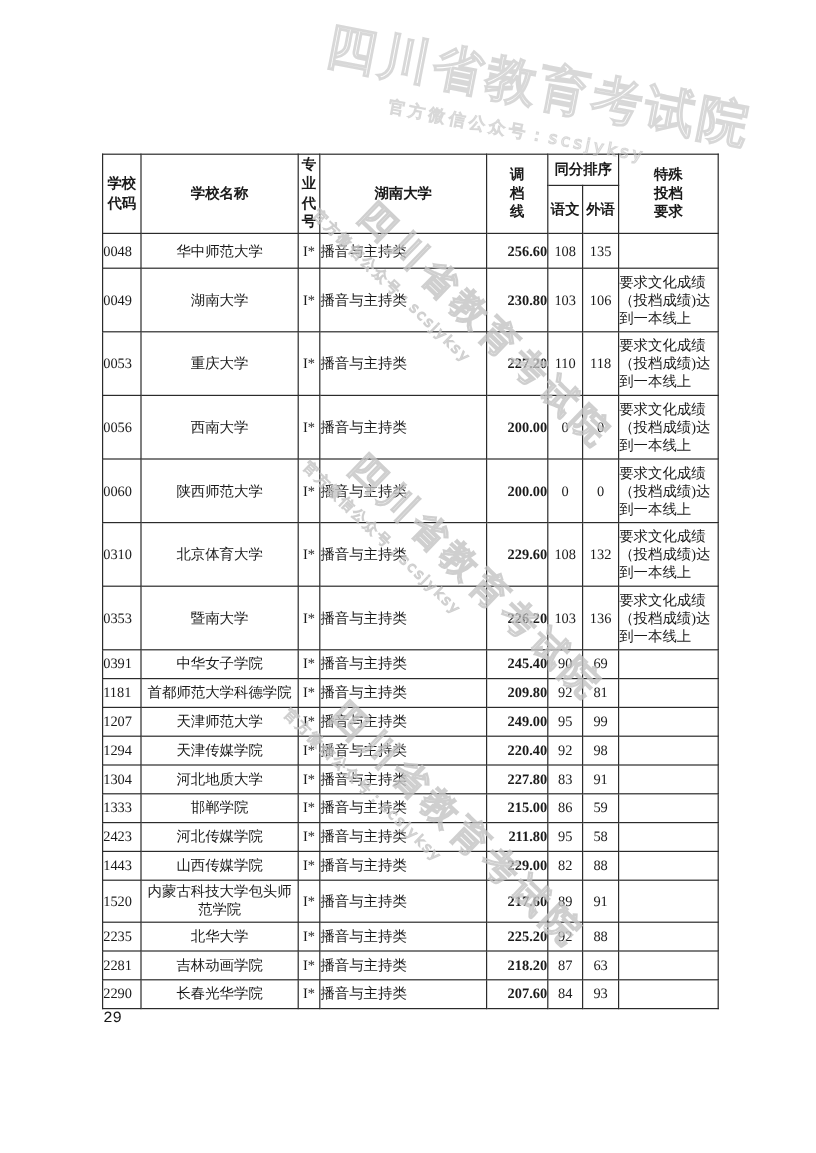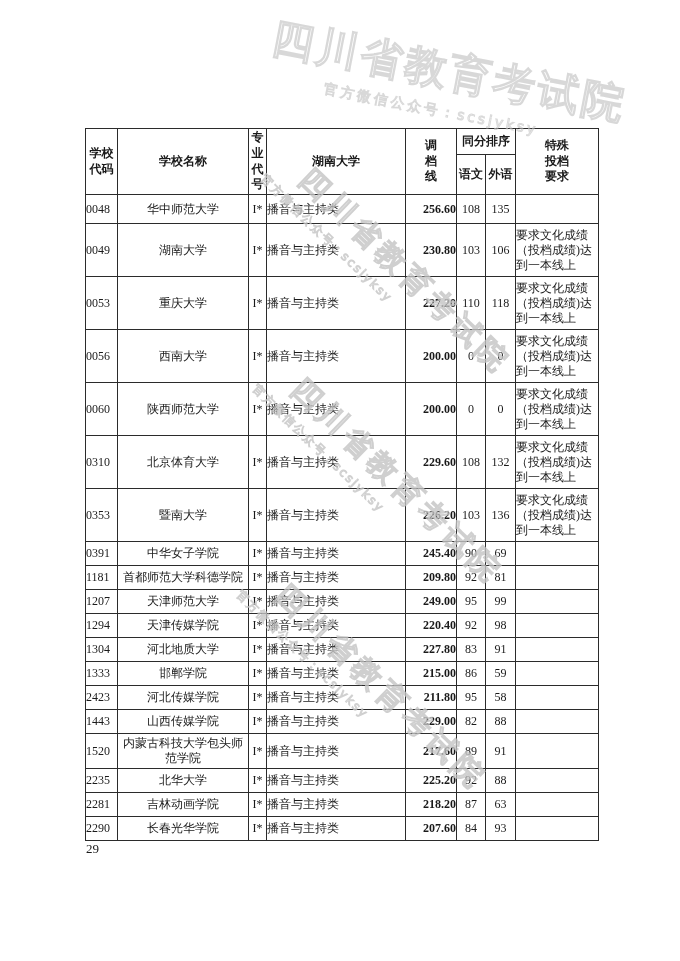--- a/index.html
+++ b/index.html
@@ -69,20 +69,21 @@
   .stamp-top .big{font-size:42px;letter-spacing:3px;}
   .stamp-top .small{font-size:14px;letter-spacing:3px;margin:4px 0 0 60px;}
   #stamp2{left:298px;top:140px;}
   #stamp3{left:290px;top:350px;}
   #stamp4{left:274px;top:556px;}
 
   
   #page-number{
     position:absolute;left:86px;top:841px;
     font-size:13px;
+    font-family:Liberation Mono, monospace;
   }
 </style>
 </head>
 <body>
 
 <div id="page">
 
   <div class="stamp stamp-top" id="stamp1">
     <div class="big">四川省教育考试院</div>
     <div class="small">官方微信公众号：scsjyksy</div>

